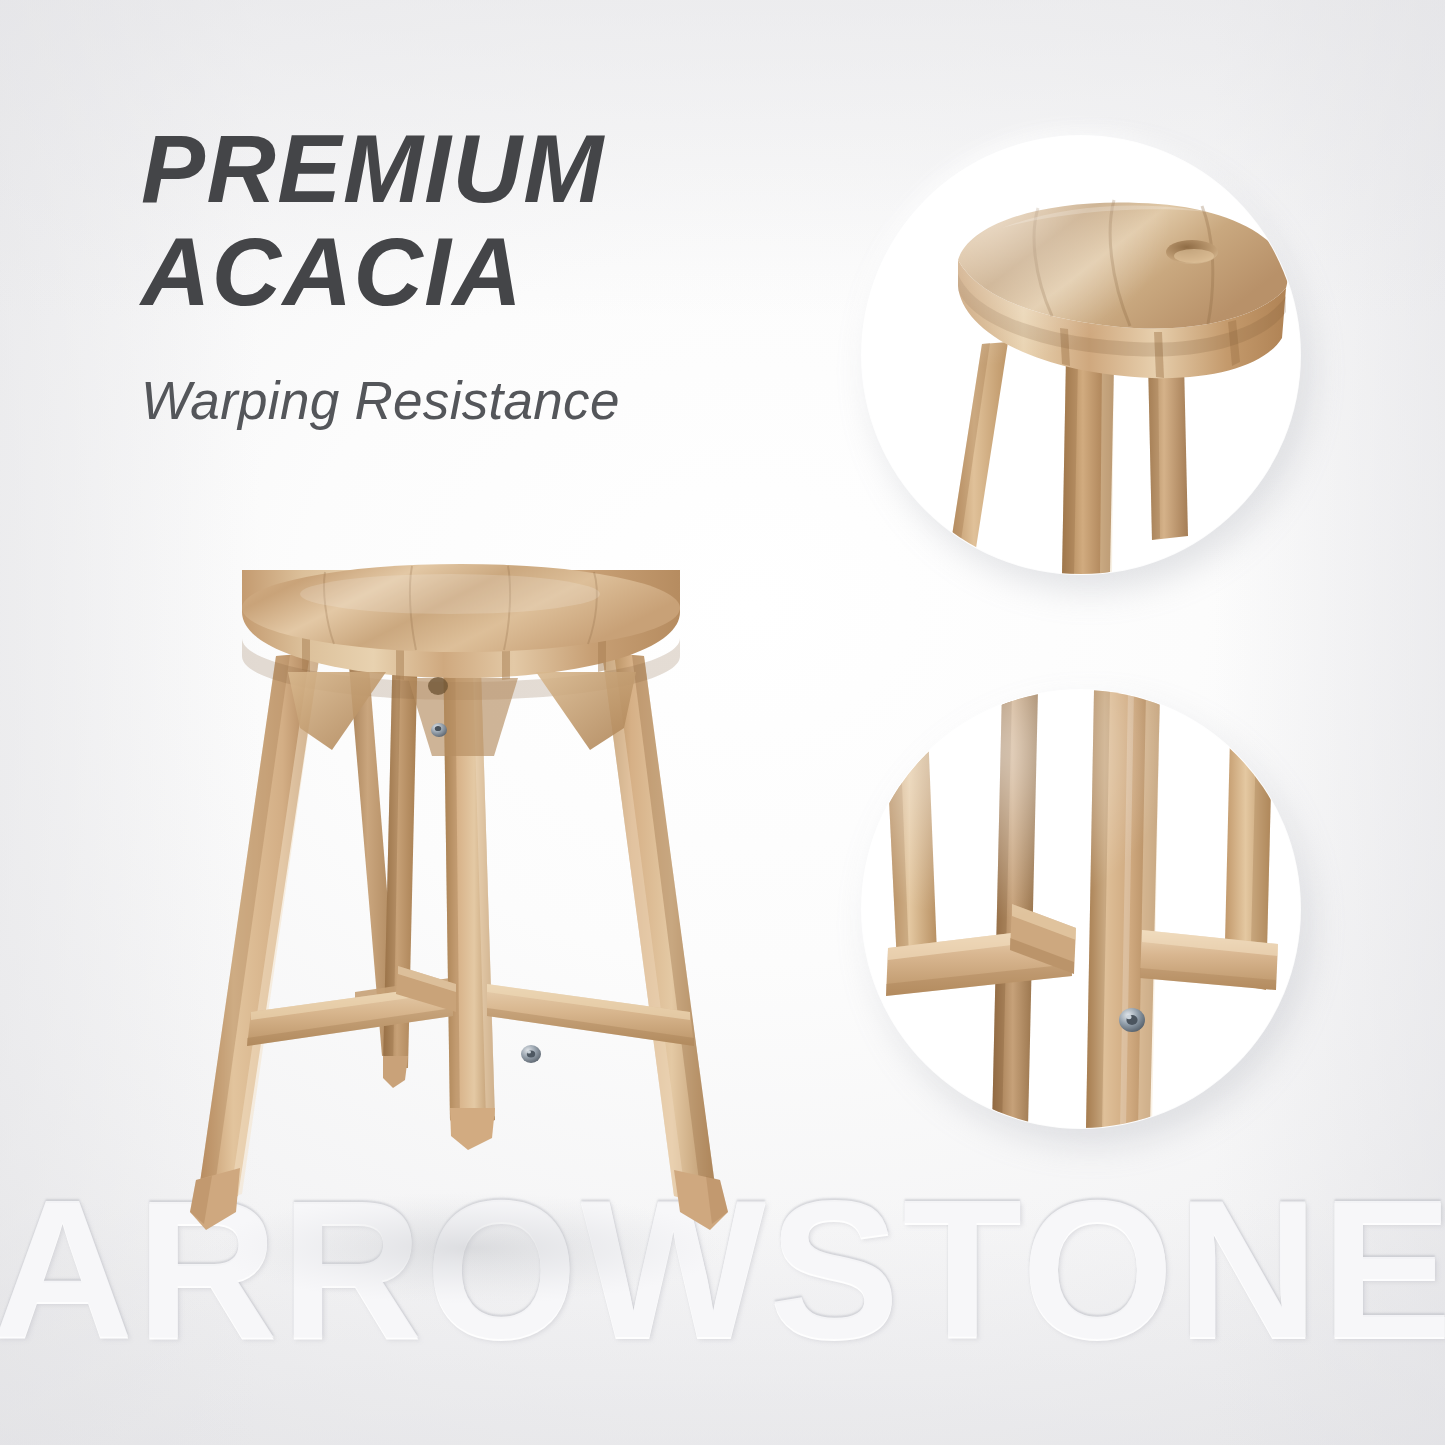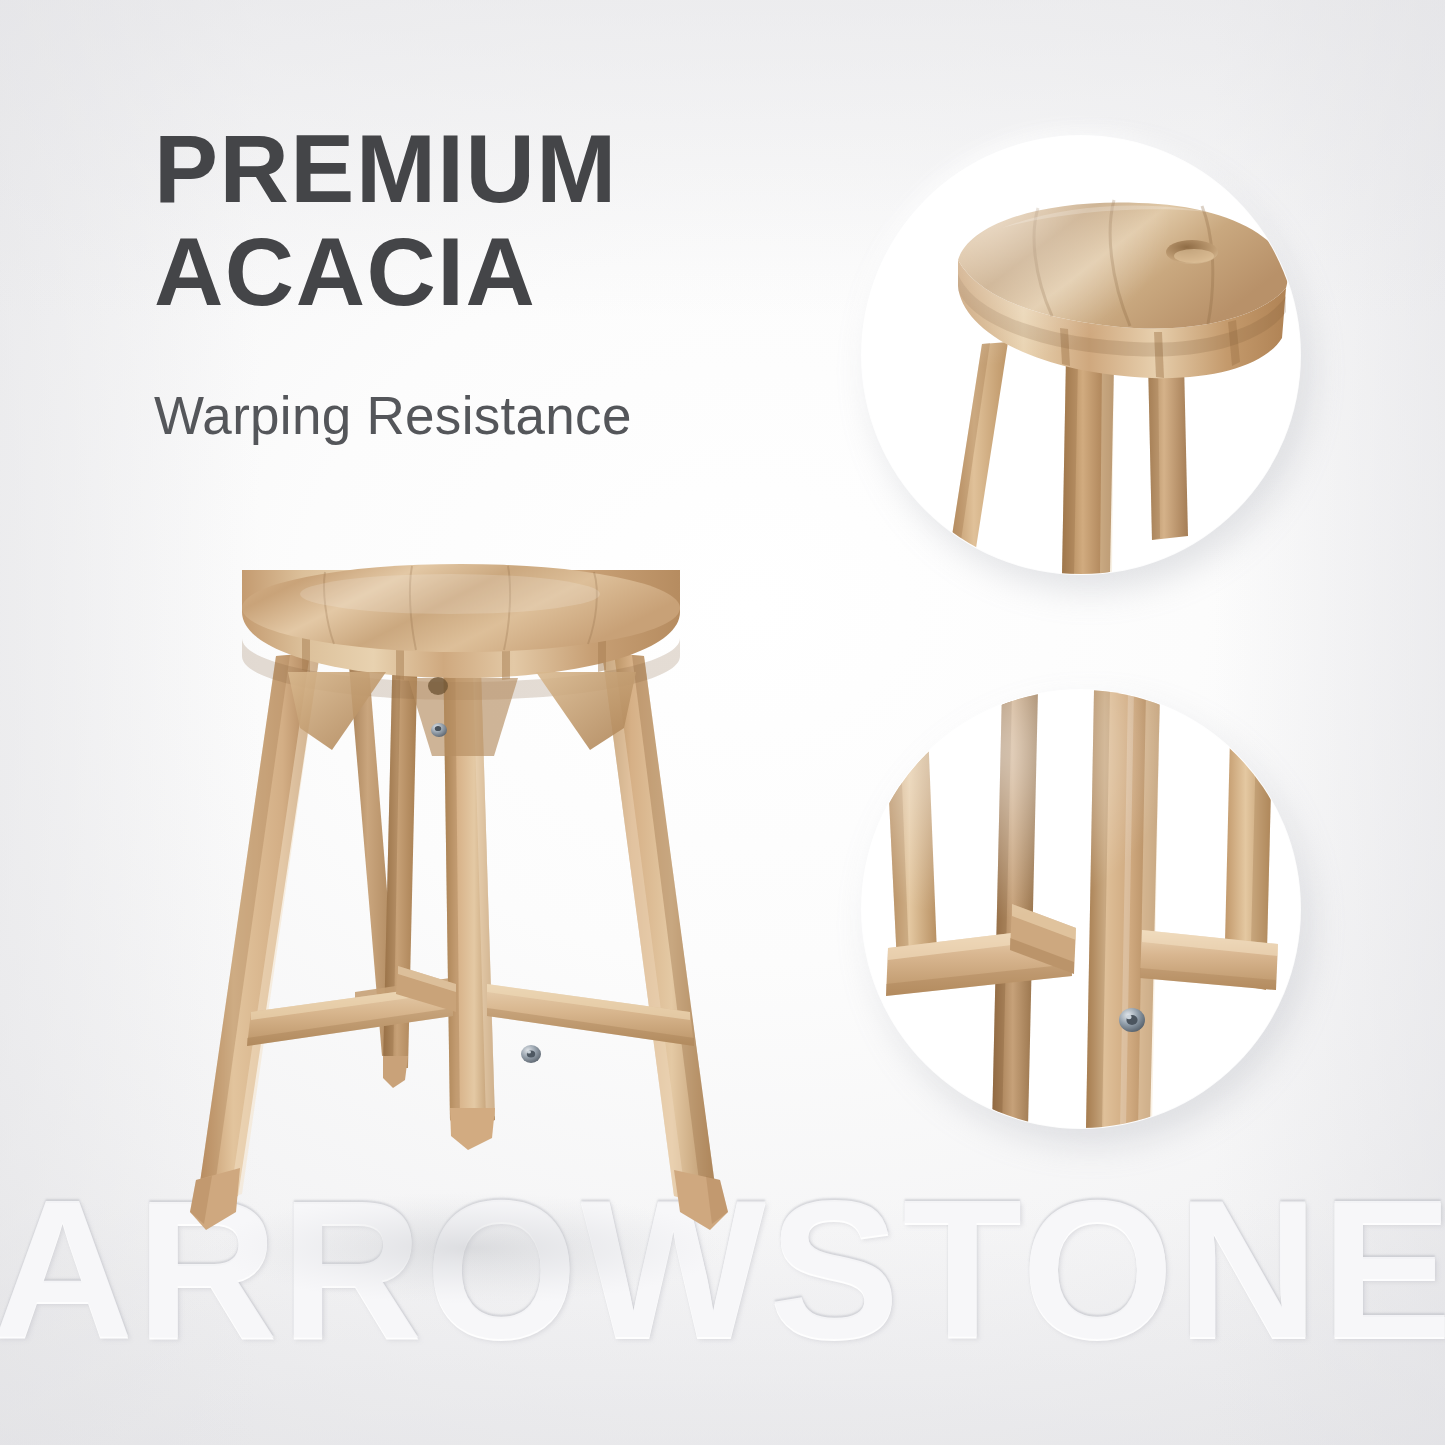--- a/index.html
+++ b/index.html
@@ -42,31 +42,31 @@
     color:rgba(246,246,248,0.92);
     text-shadow:
       0 2px 0 rgba(255,255,255,.95),
       0 -2px 2px rgba(186,188,194,.55),
       2px 3px 4px rgba(178,180,187,.34);
     z-index:1;
     user-select:none;
   }
 
   
-  .copy{ position:absolute; left:154px; top:118px; z-index:6; }
+  .copy{ position:absolute; left:141px; top:118px; z-index:6;font-style:italic; }
   .headline{
     font-size:96px;
     font-weight:700;
     line-height:1.07;
     letter-spacing:1.5px;
     color:#444548;
     white-space:pre-line;
   }
   .subhead{
-    margin-top:62px;
+    margin-top:47px;
     font-size:53px;
     font-weight:400;
     letter-spacing:.3px;
     color:#54565a;
   }
 
   
   .hero{
     position:absolute;
     left:150px; top:560px;

